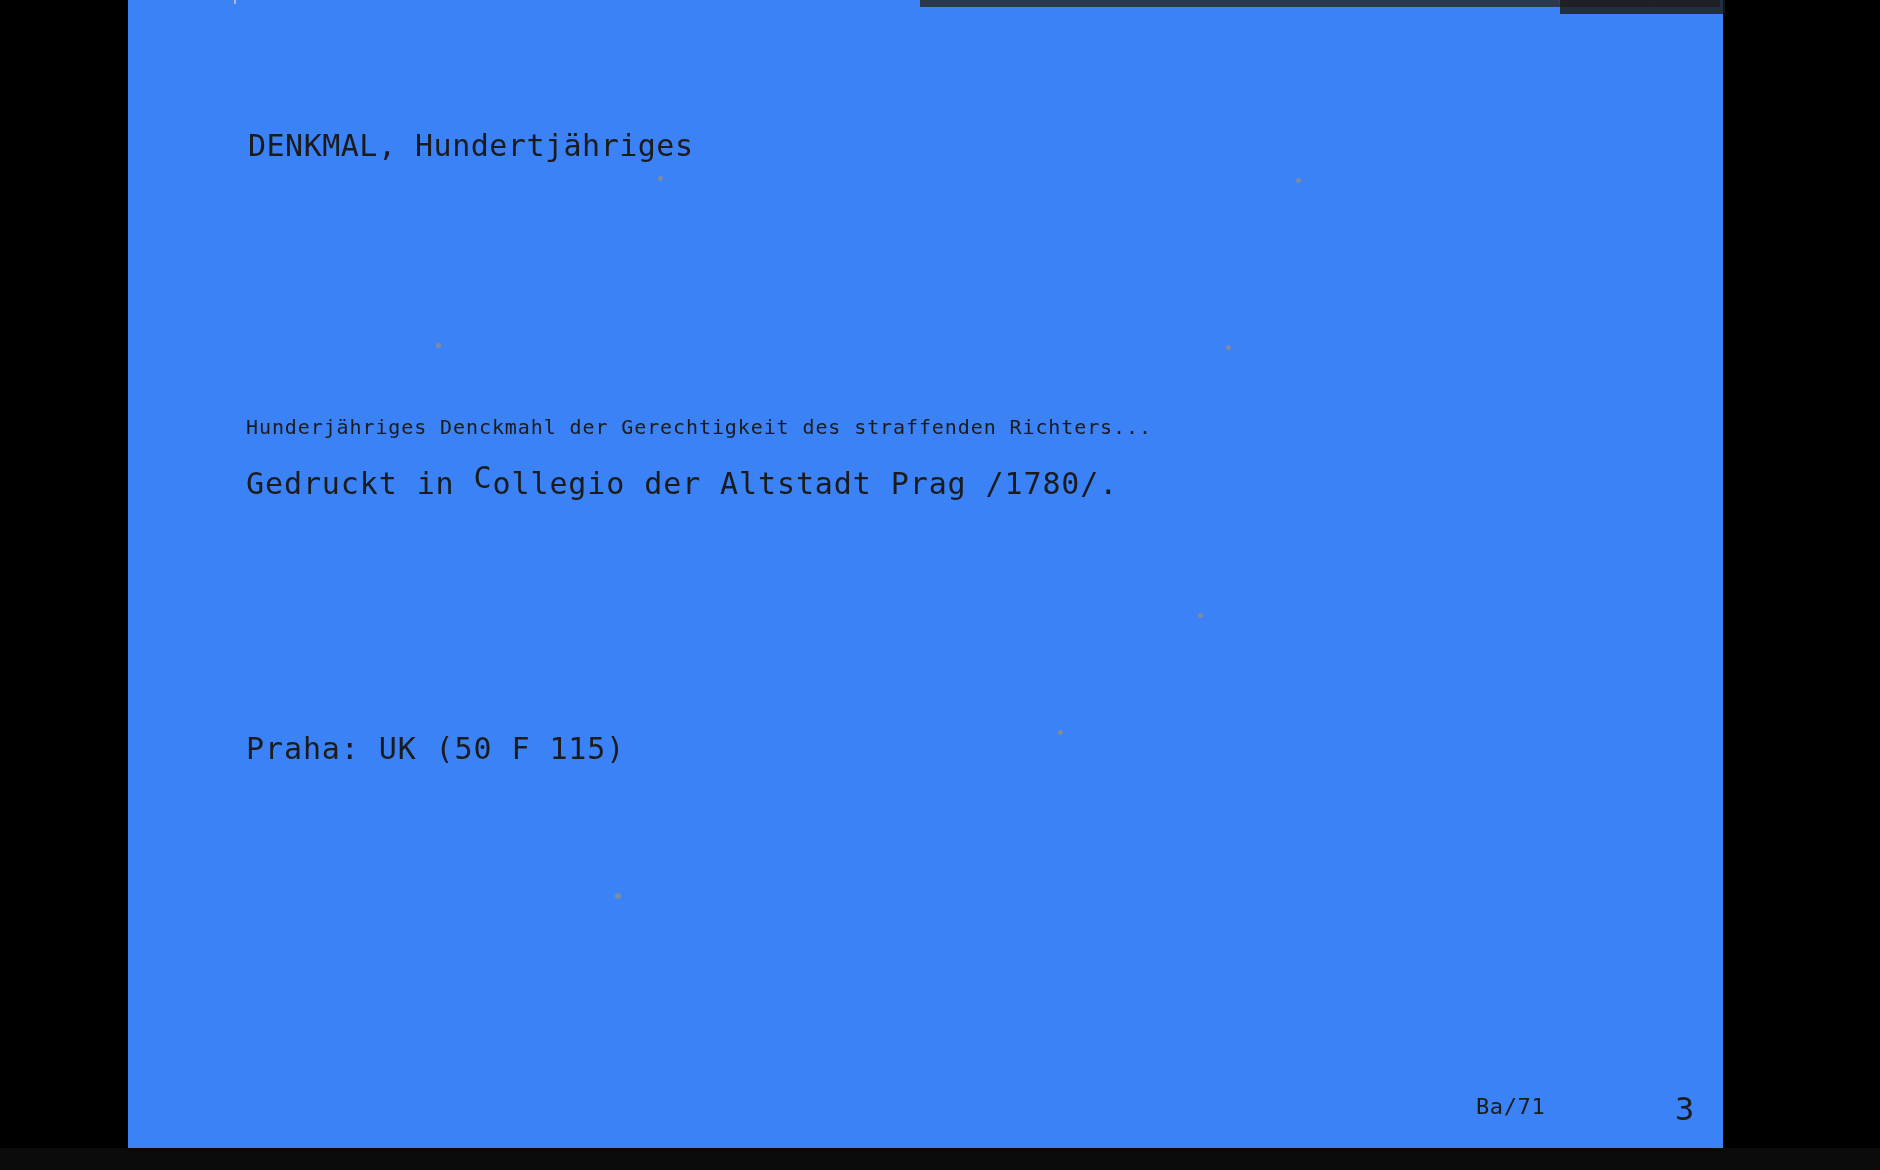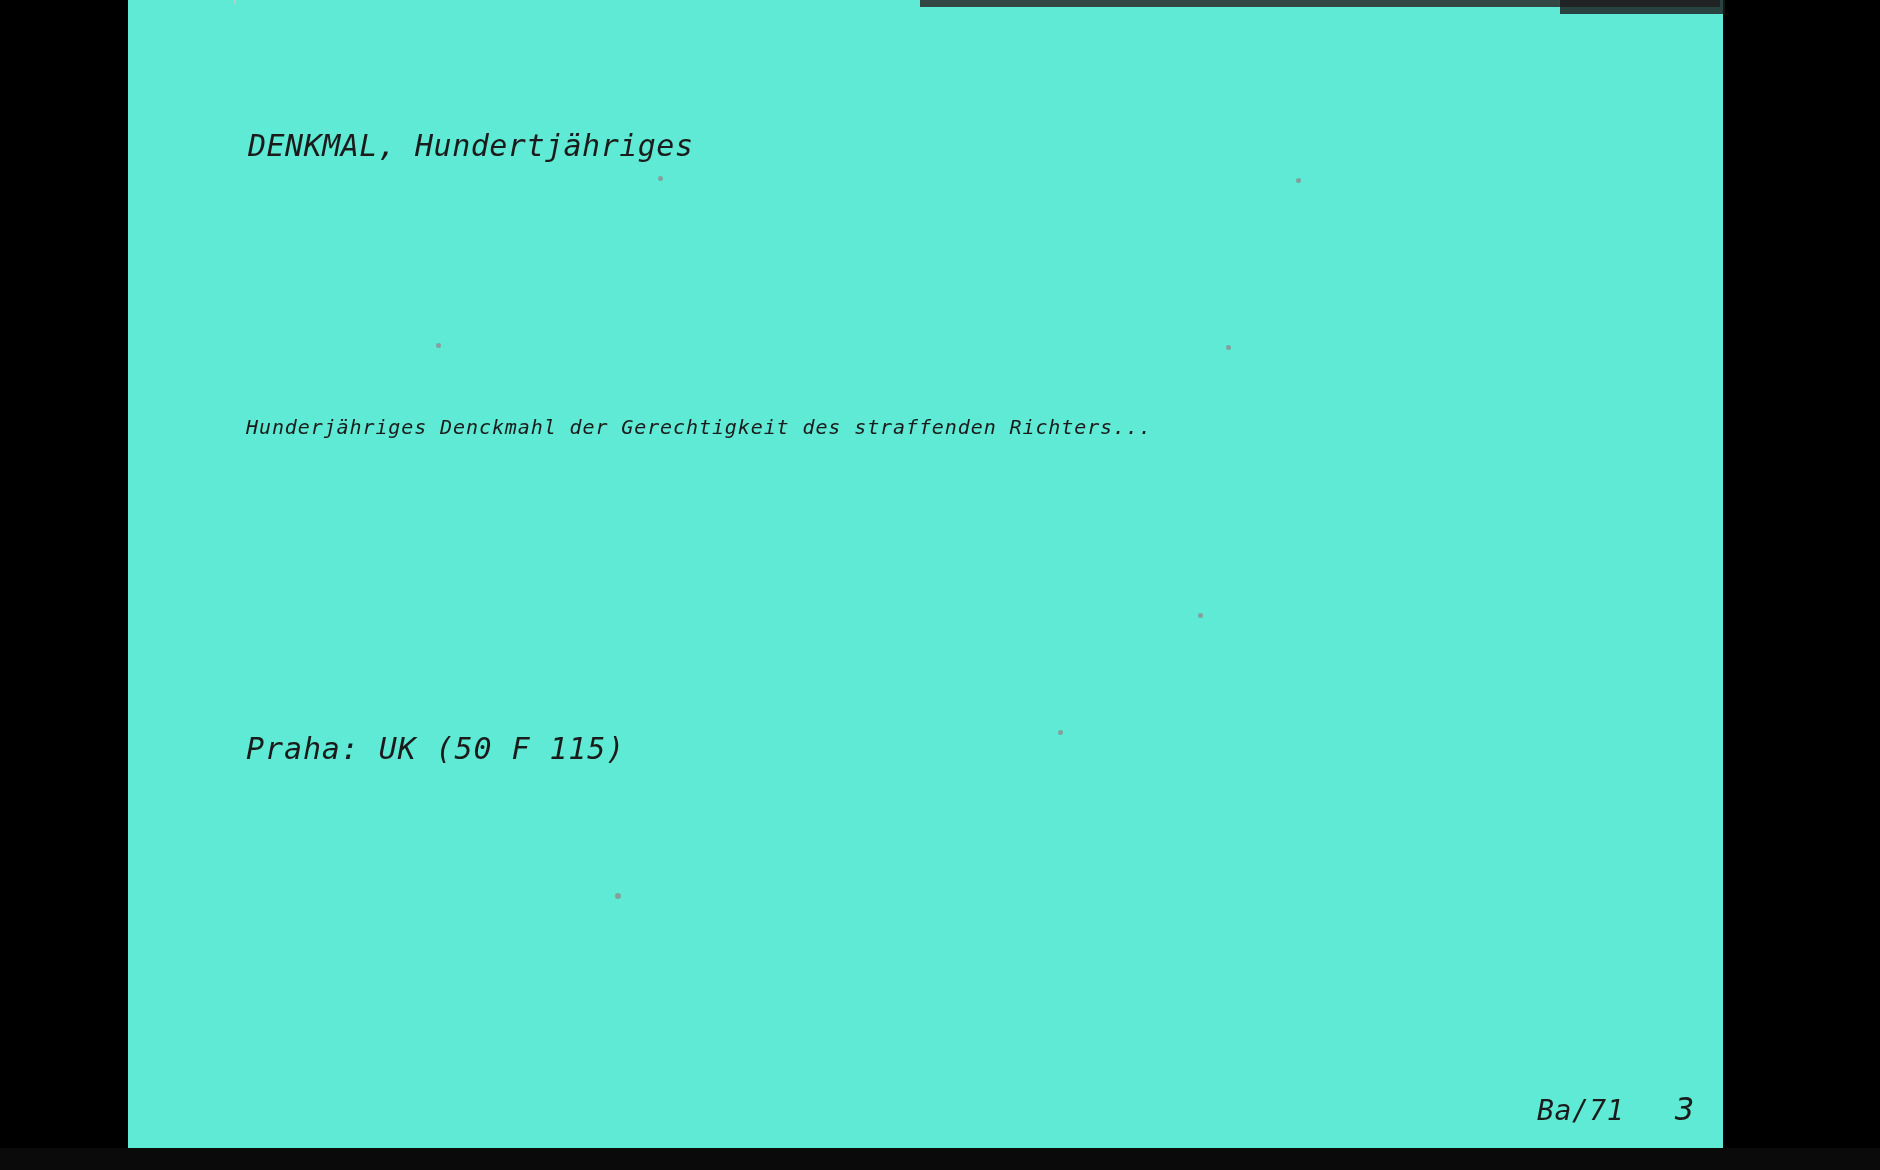--- a/index.html
+++ b/index.html
@@ -21,23 +21,22 @@
     height: 1170px;
     background: #000000;
   }
   
   .card {
     position: absolute;
     left: 128px;
     top: 0px;
     width: 1595px;
     height: 1160px;
-    background: #5eead4;
+    background: #3b82f6;
     box-shadow: none;
-    font-style: italic;
   }
   
   .edge-left {
     position: absolute;
     left: 0; top: 0;
     width: 128px; height: 1170px;
     background: #000;
   }
   .edge-right {
     position: absolute;
@@ -122,23 +121,23 @@
     line-height: 0;
   }
   .location {
     left: 118px;
     top: 731px;
     font-size: 30px;
     letter-spacing: 0.9px;
     text-align: right;
   }
   .footer-code {
-    left: 1409px;
+    left: 1348px;
     top: 1094px;
-    font-size: 28px;
+    font-size: 22px;
     letter-spacing: 0.6px;
   }
   .footer-page {
     left: 1547px;
     top: 1090px;
     font-size: 32px;
   }
 </style>
 </head>
 <body>
@@ -158,20 +157,21 @@
     <div class="speck" style="left:1070px; top:613px; width:5px; height:5px;"></div>
     <div class="speck" style="left:930px; top:730px; width:5px; height:5px;"></div>
     <div class="speck" style="left:487px; top:893px; width:6px; height:6px;"></div>
 
     <div class="text-layer">
 
       <div class="line heading">DENKMAL, Hundertjähriges</div>
 
       <div class="line body1">Hunderjähriges Denckmahl der Gerechtigkeit des straffenden Richters...</div>
 
+      <div class="line body2"><span>Gedruckt in </span><span class="sup">C</span><span>ollegio der Altstadt Prag /1780/.</span></div>
 
       <div class="line location">Praha: UK (50 F 115)</div>
 
       <div class="line footer-code">Ba/71</div>
 
       <div class="line footer-page">3</div>
 
     </div>
   </div>
 

